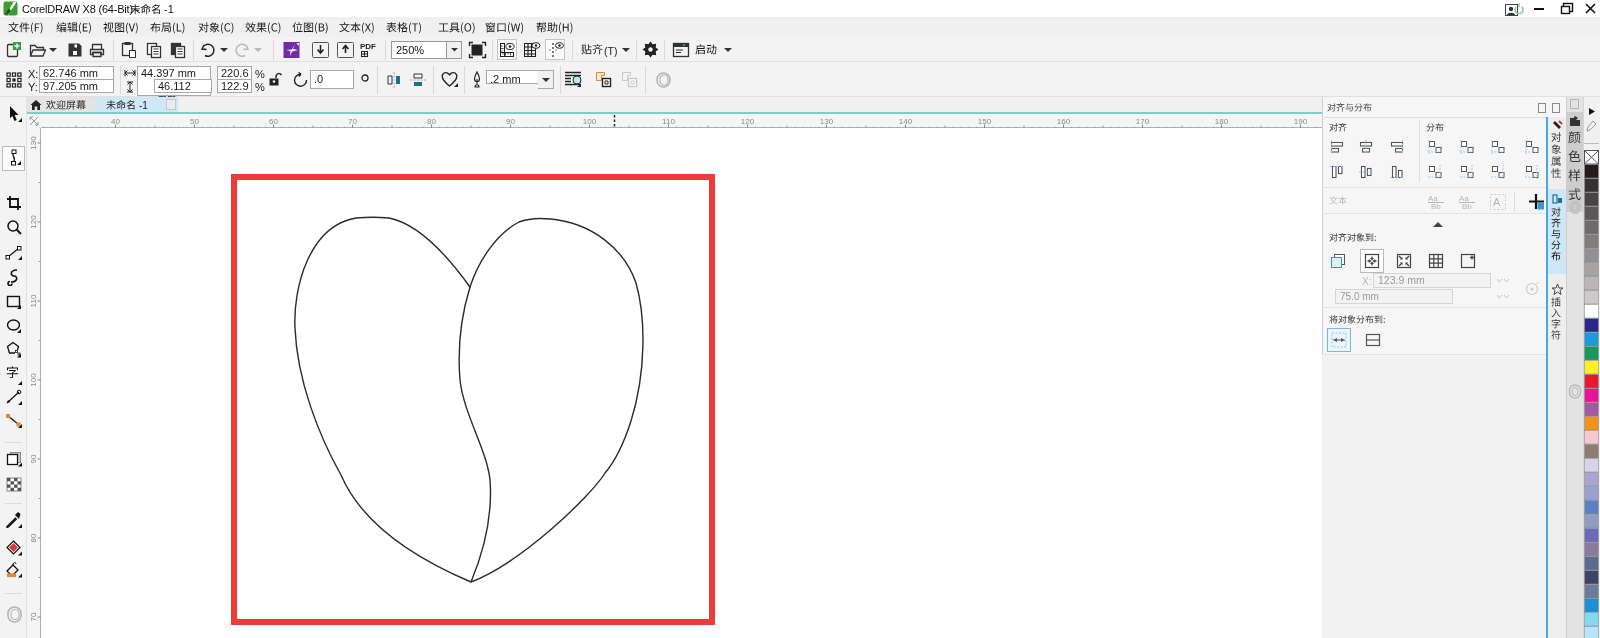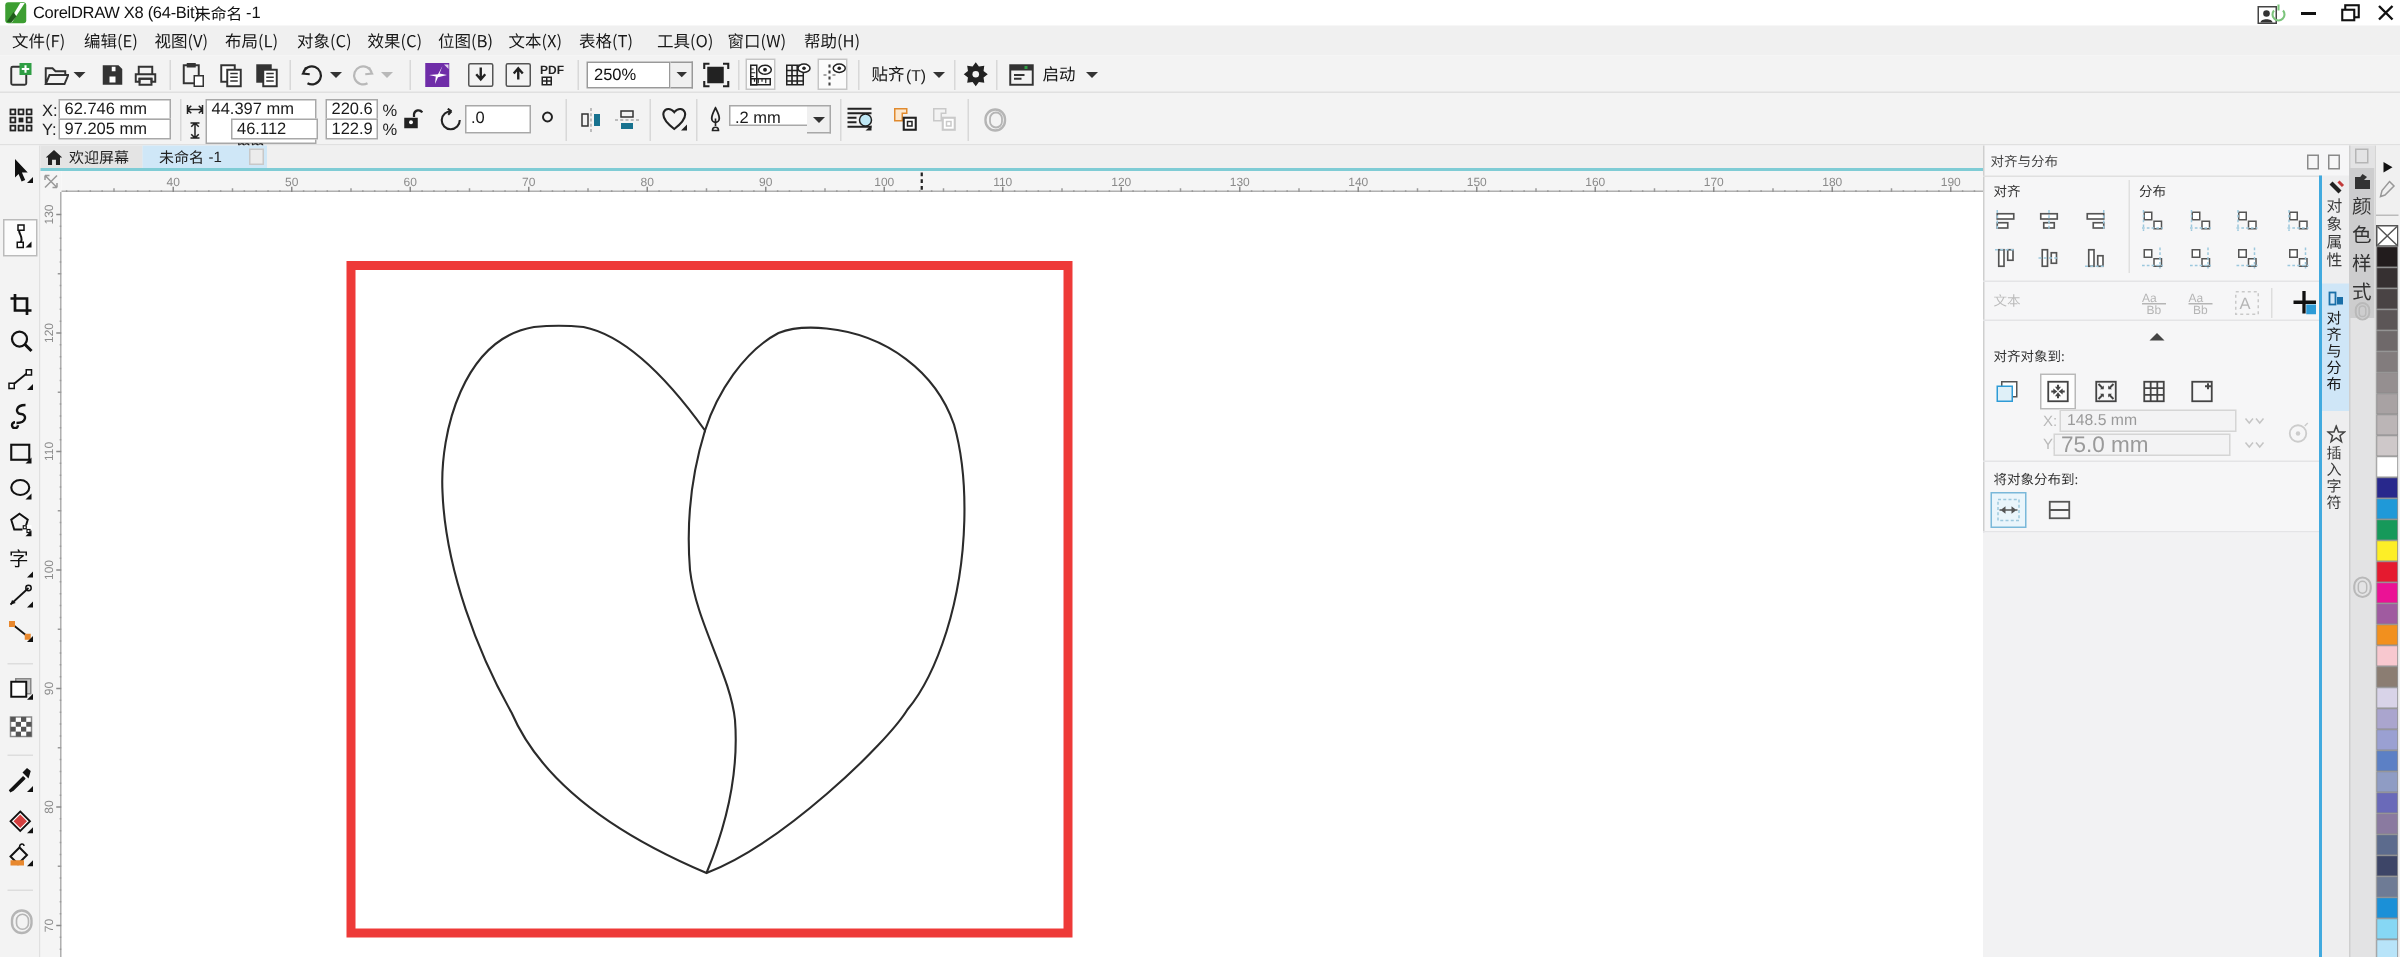--- a/index.html
+++ b/index.html
@@ -825,22 +825,22 @@
 <svg style="position:absolute;left:1427px;top:252px" width="18" height="18" viewBox="0 0 18 18">
     <rect x="2.5" y="2.5" width="13" height="13" fill="none" stroke="#444" stroke-width="1.2"></rect>
     <path d="M2.5 6.8 h13 M2.5 11.2 h13 M6.8 2.5 v13 M11.2 2.5 v13" stroke="#444" stroke-width="1.2"></path>
   </svg>
 <svg style="position:absolute;left:1459px;top:252px" width="18" height="18" viewBox="0 0 18 18">
     <rect x="2.5" y="2.5" width="13" height="13" fill="none" stroke="#444" stroke-width="1.2"></rect>
     <path d="M11 5.5 h4 M13 3.5 v4" stroke="#444" stroke-width="1.3"></path>
   </svg>
 <div class="ab" style="left:1362px;top:276px;font-size:10px;color:#b9b9b9">X:</div>
 <div class="ab" style="left:1362px;top:291px;font-size:10px;color:#b9b9b9">Y:</div>
-<div class="ab" style="left:1373px;top:273px;width:118px;height:15px;background:#f3f3f4;border:1px solid #d5d5d5;font-size:10.5px;color:#9a9a9a;padding-left:4px;line-height:13px">148.5 mm</div>
-<div class="ab" style="left:1369px;top:289px;width:118px;height:15px;background:#f3f3f4;border:1px solid #d5d5d5;font-size:15px;color:#9a9a9a;padding-left:4px;line-height:13px">75.0 mm</div>
+<div class="ab" style="left:1373px;top:273px;width:118px;height:15px;background:#f3f3f4;border:1px solid #d5d5d5;font-size:10.5px;color:#9a9a9a;padding-left:4px;line-height:13px">123.9 mm</div>
+<div class="ab" style="left:1335px;top:289px;width:118px;height:15px;background:#f3f3f4;border:1px solid #d5d5d5;font-size:10px;color:#9a9a9a;padding-left:4px;line-height:13px">75.0 mm</div>
 <svg style="position:absolute;left:1494px;top:276px" width="16" height="10" viewBox="0 0 16 10">
     <path d="M3 3 l2.5 3 l2.5 -3" fill="none" stroke="#c5c5c5"></path>
     <path d="M10 3 l2.5 3 l2.5 -3" fill="none" stroke="#c5c5c5"></path>
   </svg>
 <svg style="position:absolute;left:1494px;top:292px" width="16" height="10" viewBox="0 0 16 10">
     <path d="M3 3 l2.5 3 l2.5 -3" fill="none" stroke="#c5c5c5"></path>
     <path d="M10 3 l2.5 3 l2.5 -3" fill="none" stroke="#c5c5c5"></path>
   </svg>
 <svg style="position:absolute;left:1524px;top:281px" width="16" height="16" viewBox="0 0 16 16">
     <circle cx="8" cy="8" r="5.5" fill="none" stroke="#cccccc" stroke-width="1.2"></circle>

